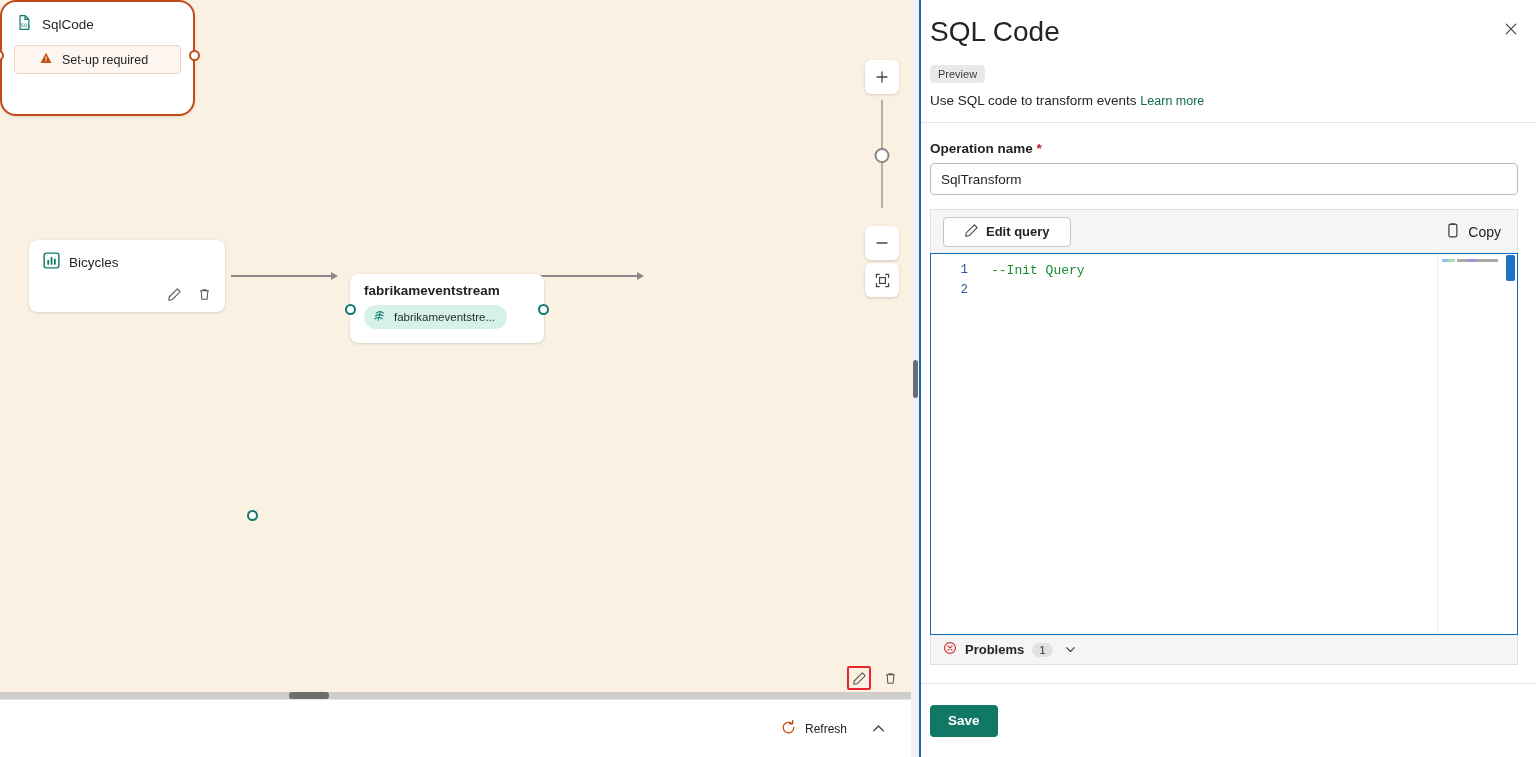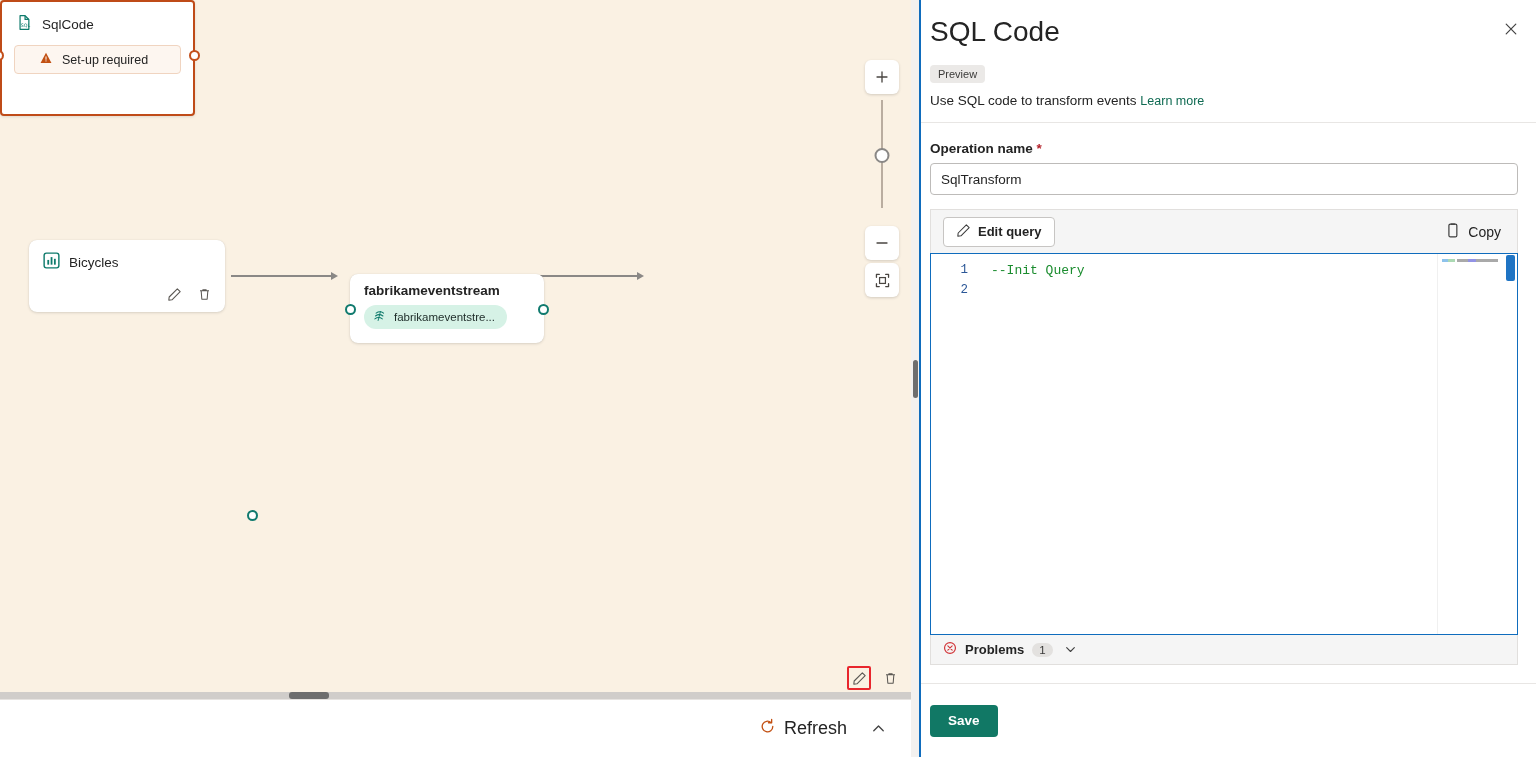--- a/index.html
+++ b/index.html
@@ -71,21 +71,21 @@
     border-radius: 13px;
     padding: 4px 12px 4px 9px;
     font-size: 11.5px;
     max-width: 158px;
   }
 
   
   #node-sql {
     left: 645px; top: 219px; width: 195px; height: 116px;
     border: 2px solid #bf4b18;
-    border-radius: 4px;
+    border-radius: 16px;
     background: #ffffff;
     box-shadow: 0 1px 3px rgba(0,0,0,.10);
   }
   .warn-chip {
     margin: 10px 12px 0 12px;
     display: flex; align-items: center; gap: 9px;
     background: #fdf6f0;
     border: 1px solid #f0d4c0;
     border-radius: 4px;
     padding: 5px 24px;
@@ -155,21 +155,21 @@
   
   #canvas-bottombar {
     position: absolute; left: 0; bottom: 0; width: 911px; height: 58px;
     background: #ffffff;
     border-top: 1px solid #e6e3e0;
     display: flex; align-items: center; justify-content: flex-end;
     gap: 20px; padding-right: 22px;
   }
   .refresh-btn {
     display: flex; align-items: center; gap: 8px;
-    font-size: 18px; color: #242424; cursor: pointer;
+    font-size: 12px; color: #242424; cursor: pointer;
   }
 
   
   #splitter {
     position: absolute; left: 911px; top: 0; width: 8px; height: 757px;
     background: #f3f1ef;
   }
   #splitter .handle {
     position: absolute; left: 2px; top: 360px;
     width: 5px; height: 38px; border-radius: 3px;
@@ -230,21 +230,21 @@
     height: 44px;
     background: #f5f5f5;
     border: 1px solid #e1dfdd;
     border-bottom: none;
     display: flex; align-items: center; justify-content: space-between;
     padding: 0 12px;
   }
   .tb-btn {
     display: flex; align-items: center; gap: 7px;
     background: #ffffff; border: 1px solid #c7c5c3;
-    border-radius: 4px; padding: 5px 12px;
+    border-radius: 4px; padding: 5px 20px;
     font-size: 13px; font-weight: 700; color: #242424;
     cursor: pointer;
   }
   .tb-plain {
     display: flex; align-items: center; gap: 7px;
     background: transparent; border: none;
     font-size: 14px; color: #242424; cursor: pointer;
     padding: 5px 4px;
   }
 

